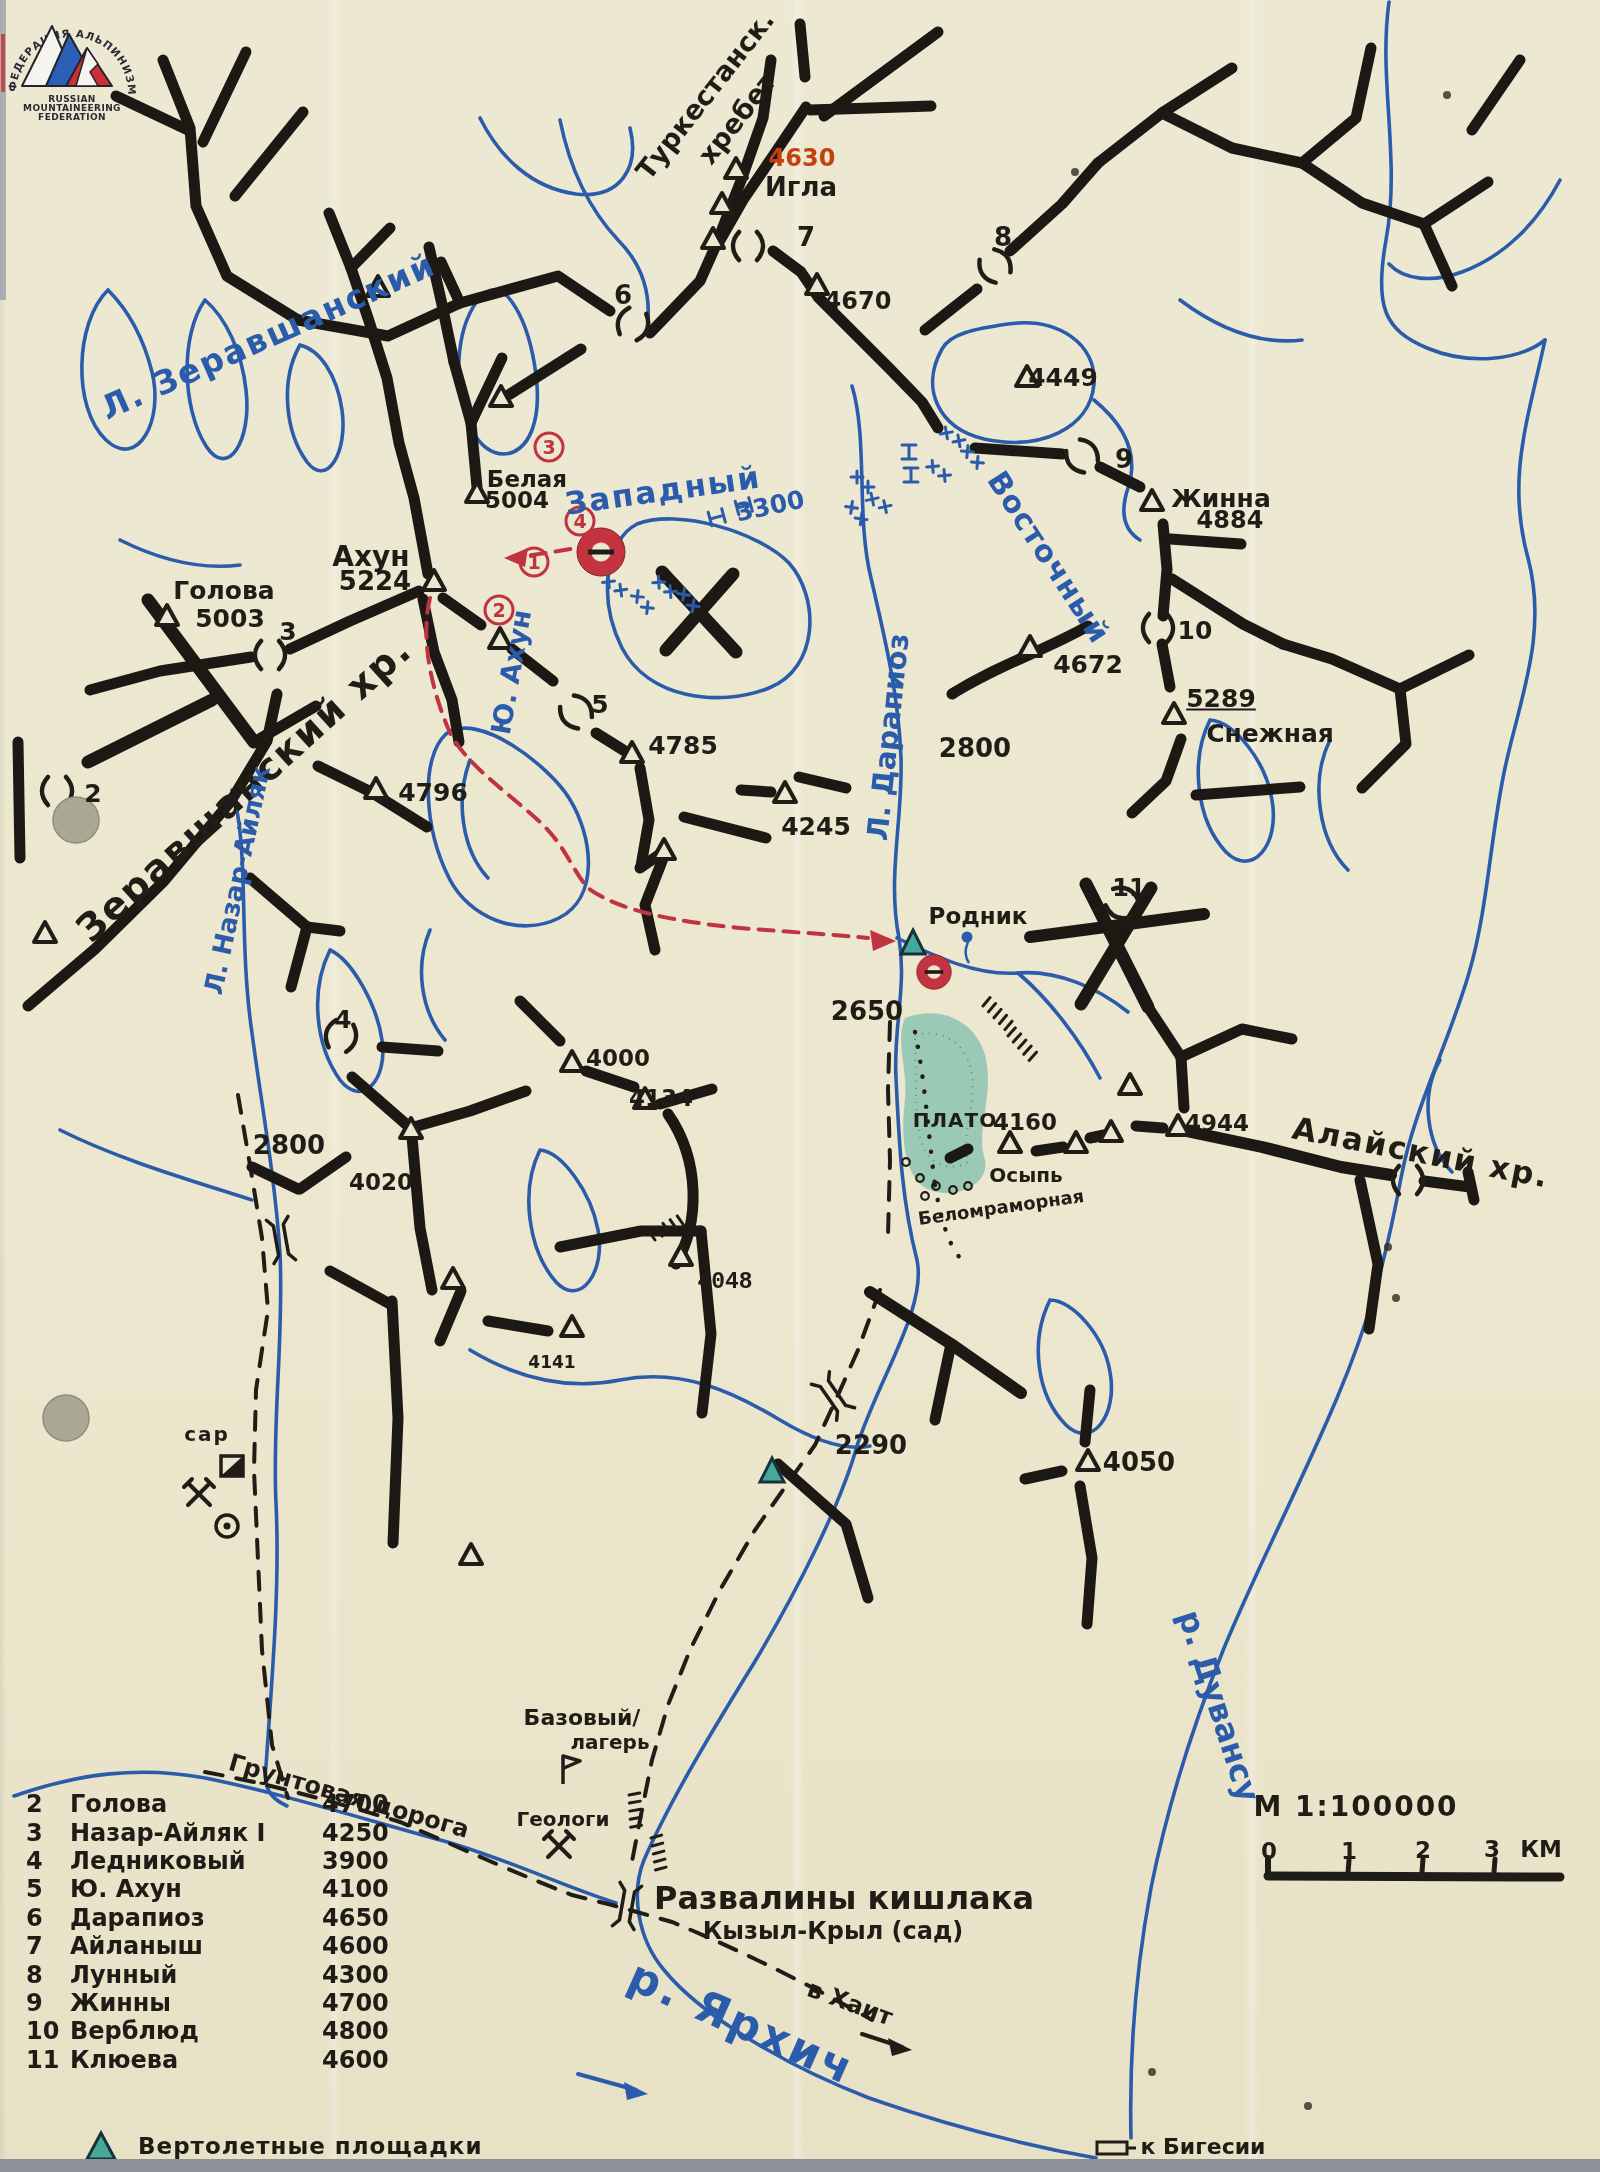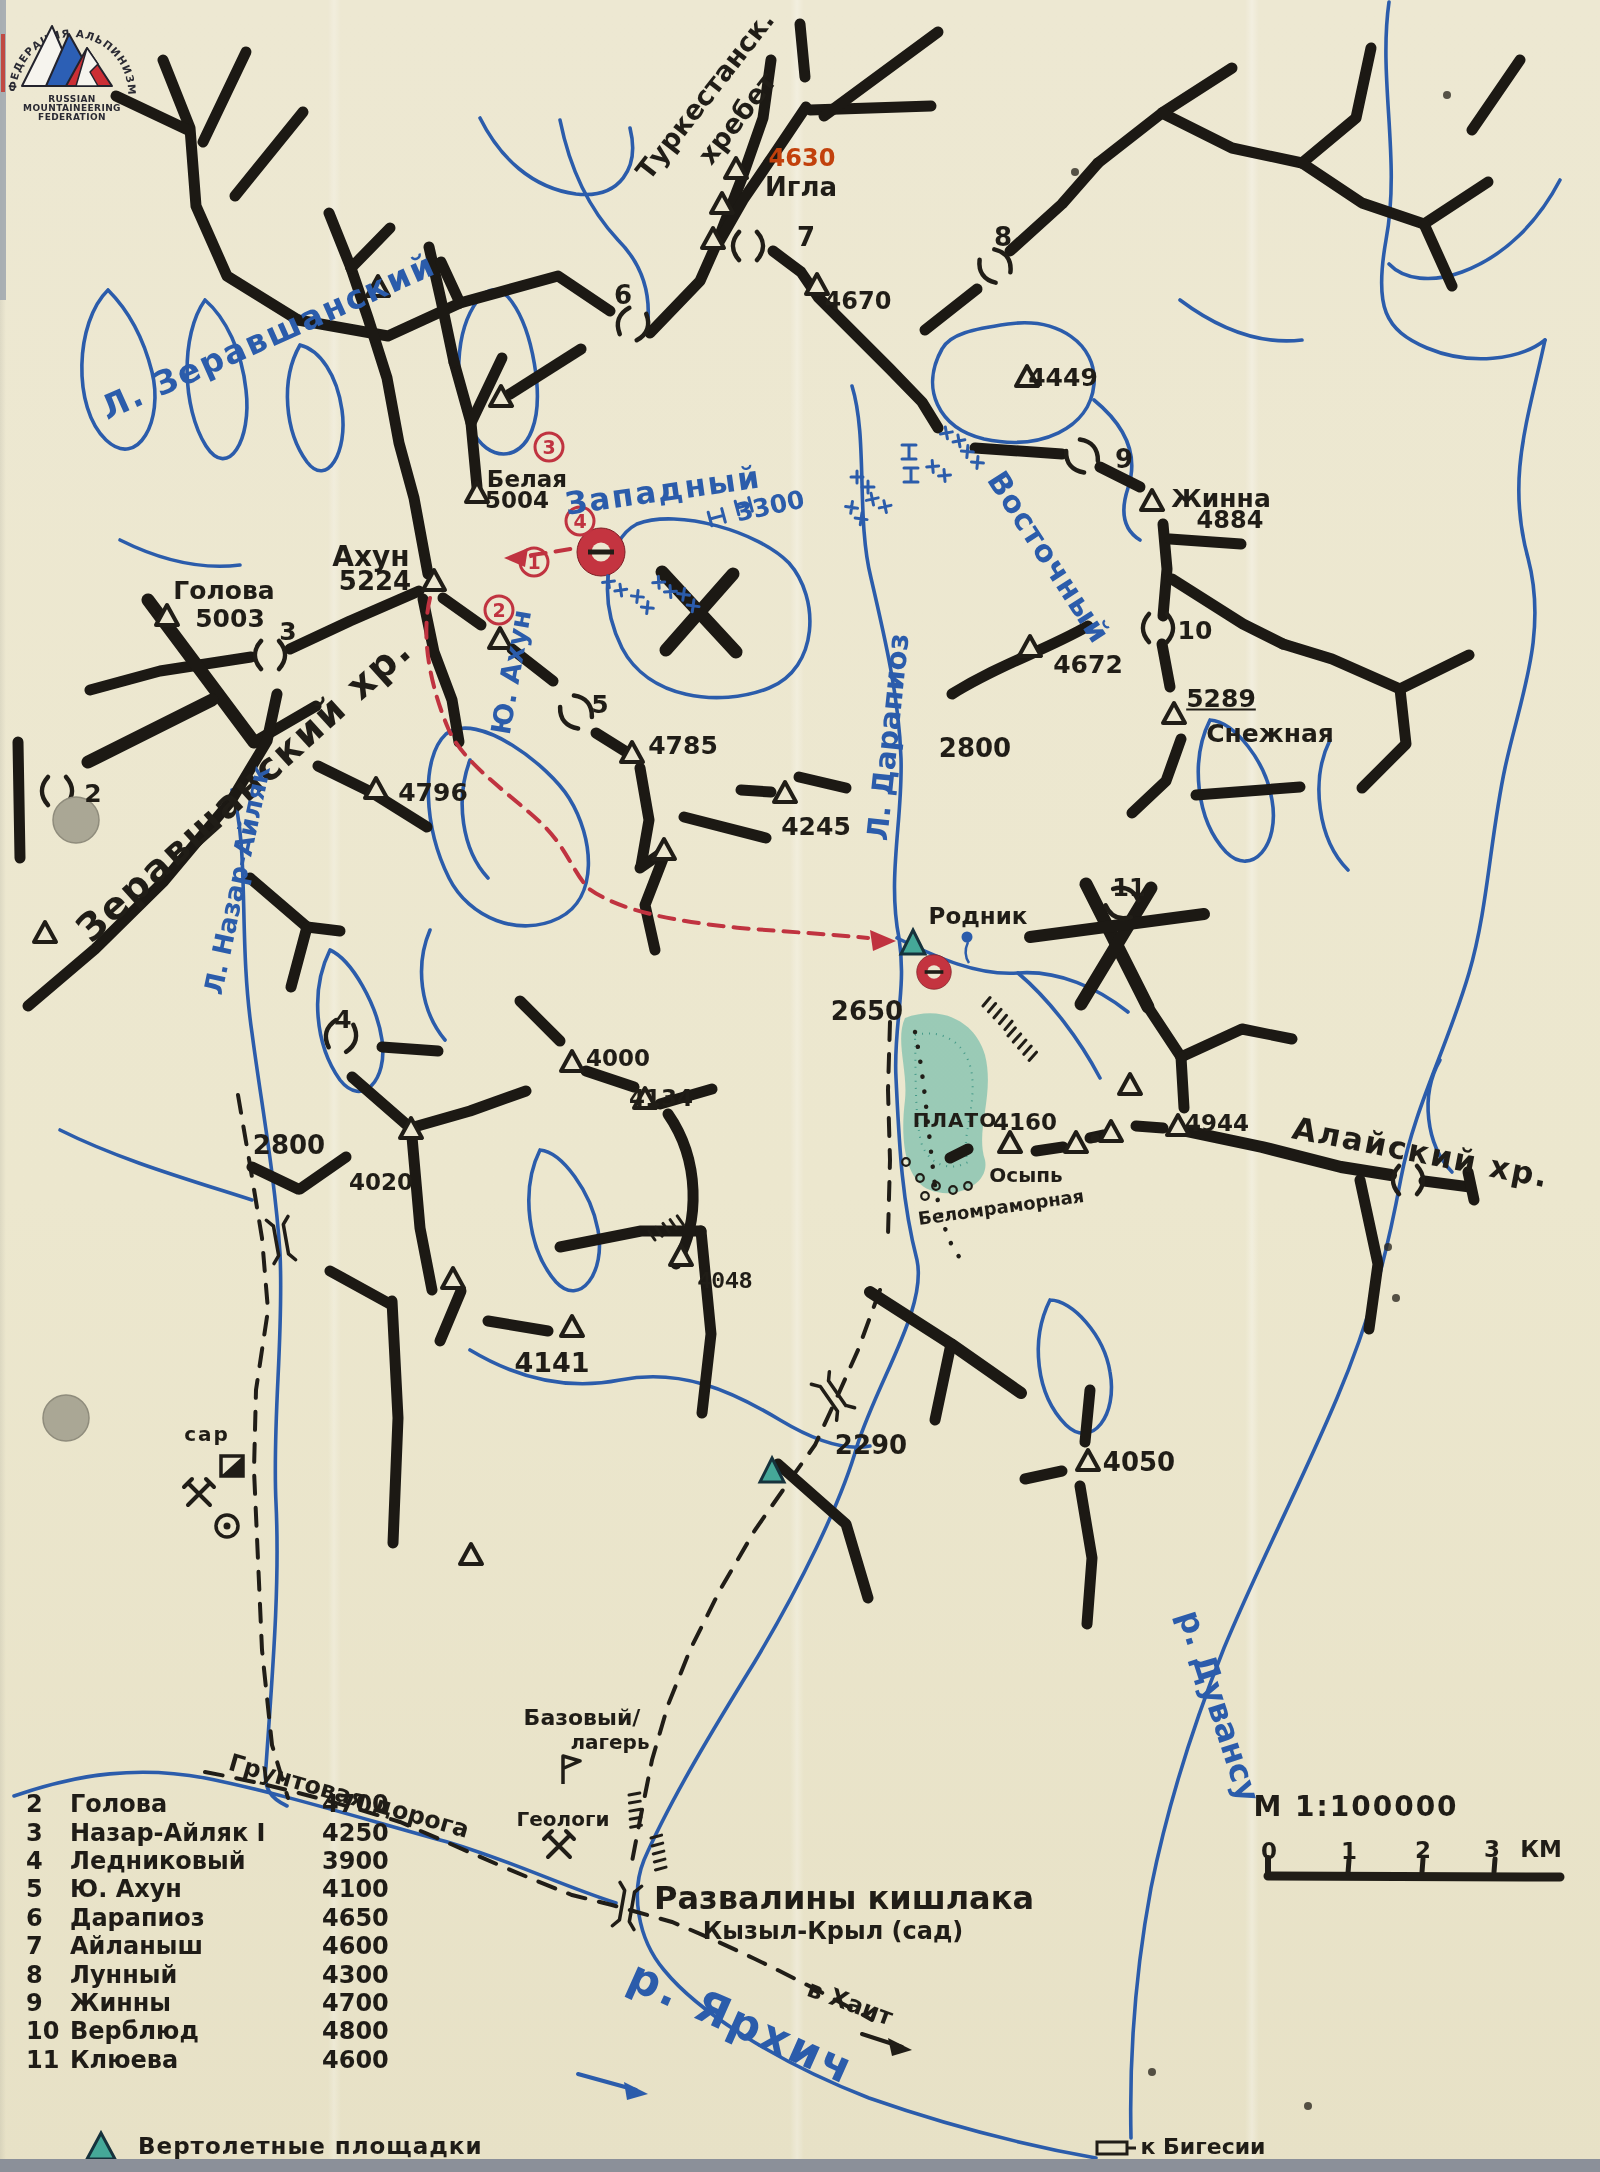--- a/index.html
+++ b/index.html
@@ -579,21 +579,21 @@
     <span class="map-text" style="left: 1026px; top: 1175px; font-size: 20px; color: rgb(32, 29, 23); transform: translate(-50%, -50%);">Осыпь</span>
     <span class="map-text" style="left: 1001px; top: 1207px; font-size: 18px; color: rgb(32, 29, 23); transform: translate(-50%, -50%) rotate(-8deg);">Беломраморная</span>
     <span class="map-text" style="left: 1217px; top: 1123px; font-size: 23px; color: rgb(32, 29, 23); transform: translate(-50%, -50%);">4944</span>
     <span class="map-text" style="left: 1421px; top: 1152px; font-size: 31px; color: rgb(32, 29, 23); letter-spacing: 2px; transform: translate(-50%, -50%) rotate(11deg);">Алайский хр.</span>
     <span class="map-text" style="left: 343px; top: 1019px; font-size: 25px; color: rgb(32, 29, 23); transform: translate(-50%, -50%);">4</span>
     <span class="map-text" style="left: 289px; top: 1145px; font-size: 26px; color: rgb(32, 29, 23); transform: translate(-50%, -50%);">2800</span>
     <span class="map-text" style="left: 618px; top: 1058px; font-size: 23px; color: rgb(32, 29, 23); transform: translate(-50%, -50%);">4000</span>
     <span class="map-text" style="left: 661px; top: 1098px; font-size: 23px; color: rgb(32, 29, 23); transform: translate(-50%, -50%);">4134</span>
     <span class="map-text" style="left: 381px; top: 1182px; font-size: 23px; color: rgb(32, 29, 23); transform: translate(-50%, -50%);">4020</span>
     <span class="map-text" style="left: 725px; top: 1282px; font-size: 23px; color: rgb(32, 29, 23); transform: translate(-50%, -50%); font-family: Liberation Mono, monospace;">4048</span>
-    <span class="map-text" style="left: 552px; top: 1362px; font-size: 27px; color: rgb(32, 29, 23); transform: translate(-50%, -50%);">4141</span>
+    <span class="map-text" style="left: 552px; top: 1362px; font-size: 17px; color: rgb(32, 29, 23); transform: translate(-50%, -50%);">4141</span>
     <span class="map-text" style="left: 871px; top: 1445px; font-size: 26px; color: rgb(32, 29, 23); transform: translate(-50%, -50%);">2290</span>
     <span class="map-text" style="left: 1139px; top: 1462px; font-size: 26px; color: rgb(32, 29, 23); transform: translate(-50%, -50%);">4050</span>
     <span class="map-text" style="left: 207px; top: 1434px; font-size: 20px; color: rgb(32, 29, 23); letter-spacing: 2px; transform: translate(-50%, -50%);">сар</span>
     <span class="map-text" style="left: 1219px; top: 1706px; font-size: 32px; color: rgb(43, 92, 171); transform: translate(-50%, -50%) rotate(72deg);">р. Дувансу</span>
     <span class="map-text" style="left: 582px; top: 1717px; font-size: 22px; color: rgb(32, 29, 23); transform: translate(-50%, -50%);">Базовый/</span>
     <span class="map-text" style="left: 610px; top: 1742px; font-size: 20px; color: rgb(32, 29, 23); transform: translate(-50%, -50%);">лагерь</span>
     <span class="map-text" style="left: 563px; top: 1819px; font-size: 20px; color: rgb(32, 29, 23); transform: translate(-50%, -50%);">Геологи</span>
     <span class="map-text" style="left: 349px; top: 1796px; font-size: 24px; color: rgb(32, 29, 23); transform: translate(-50%, -50%) rotate(16deg);">Грунтовая дорога</span>
     <span class="map-text" style="left: 844px; top: 1898px; font-size: 32px; color: rgb(32, 29, 23); transform: translate(-50%, -50%);">Развалины кишлака</span>
     <span class="map-text" style="left: 833px; top: 1931px; font-size: 24px; color: rgb(32, 29, 23); transform: translate(-50%, -50%);">Кызыл-Крыл (сад)</span>

